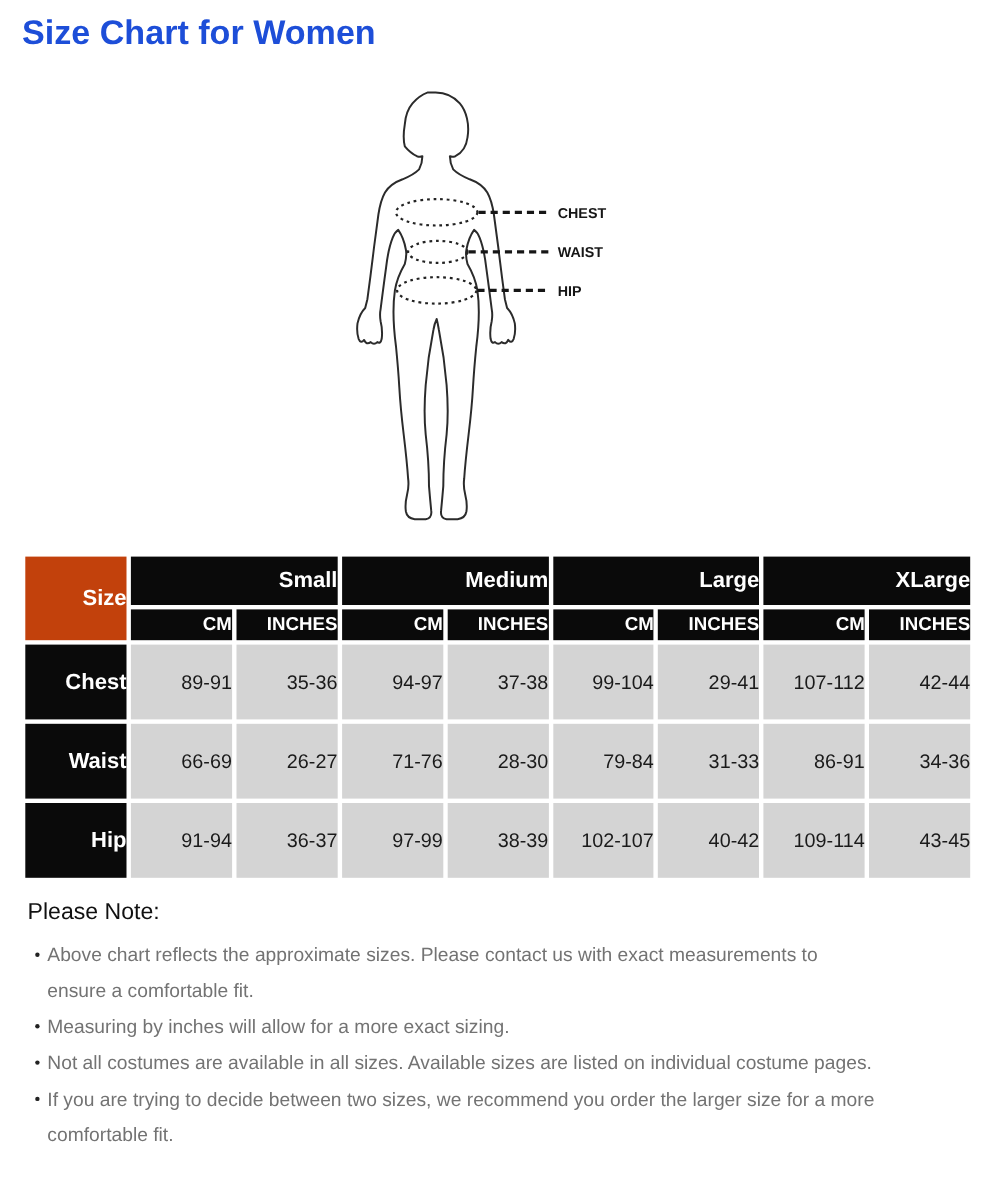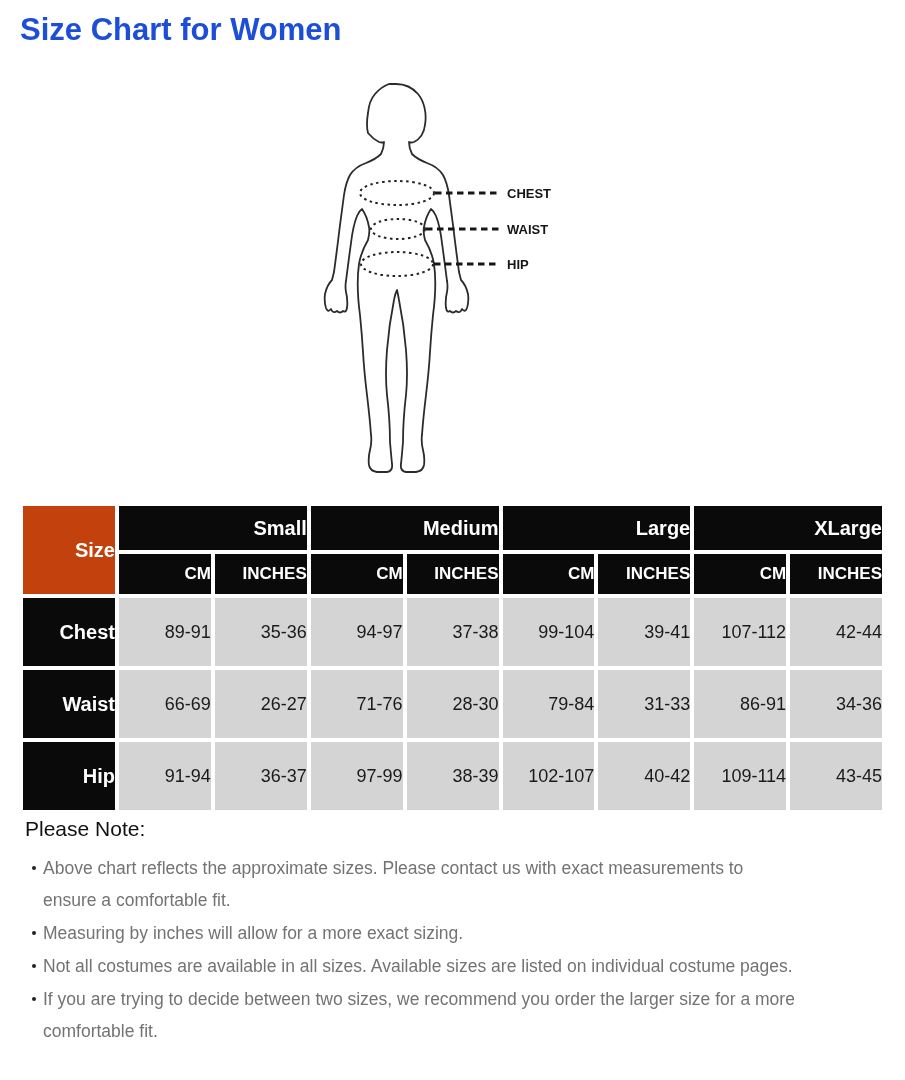--- a/index.html
+++ b/index.html
@@ -22,21 +22,21 @@
   
   #size-table{
     position:absolute;left:19px;top:502px;width:867px;
     border-collapse:separate;border-spacing:4px;table-layout:fixed;
     background:#ffffff;
   }
   #size-table col.c-size{width:92px;}
   #size-table th,#size-table td{padding:0;text-align:right;vertical-align:middle;}
   #size-table th.corner{background:#c2410c;color:#fff;font-size:20px;font-weight:bold;}
   #size-table th.grp{background:#0a0a0a;color:#fff;font-size:20px;font-weight:bold;height:44px;}
-  #size-table th.unit{background:#0a0a0a;color:#fff;font-size:17px;font-weight:bold;height:40px;padding-left:12px;}
+  #size-table th.unit{background:#0a0a0a;color:#fff;font-size:17px;font-weight:bold;height:28px;padding-left:12px;}
   #size-table th.rowlab{background:#0a0a0a;color:#fff;font-size:20px;font-weight:bold;height:68px;}
   #size-table td.val{background:#d4d4d4;color:#1a1a1a;font-size:18px;height:68px;}
   
   #notes{position:absolute;left:25px;top:816px;width:848px;}
   #notes h2{margin:0;font-size:21px;font-weight:normal;color:#111;line-height:26px;}
   #notes ul{list-style:none;margin:10px 0 0 0;padding:0;}
   #notes li{
     position:relative;padding-left:18px;margin:0 0 1px 0;
     font-size:17.5px;line-height:32px;color:#737373;white-space:pre-line;
   }
@@ -171,21 +171,21 @@
       </tr>
     </thead>
     <tbody>
       <tr>
         <th class="rowlab">Chest</th>
         <td class="val">89-91</td>
         <td class="val">35-36</td>
         <td class="val">94-97</td>
         <td class="val">37-38</td>
         <td class="val">99-104</td>
-        <td class="val">39-41</td>
+        <td class="val">29-41</td>
         <td class="val">107-112</td>
         <td class="val">42-44</td>
       </tr>
       <tr>
         <th class="rowlab">Waist</th>
         <td class="val">66-69</td>
         <td class="val">26-27</td>
         <td class="val">71-76</td>
         <td class="val">28-30</td>
         <td class="val">79-84</td>

